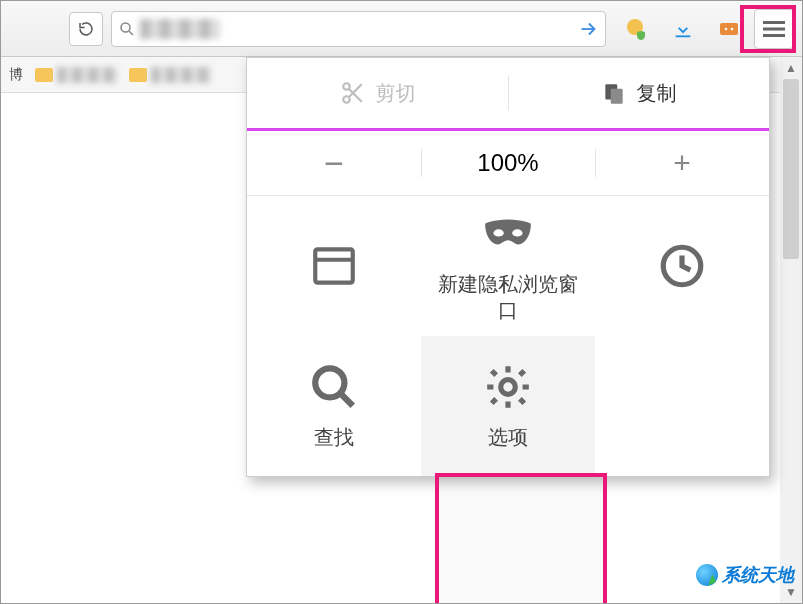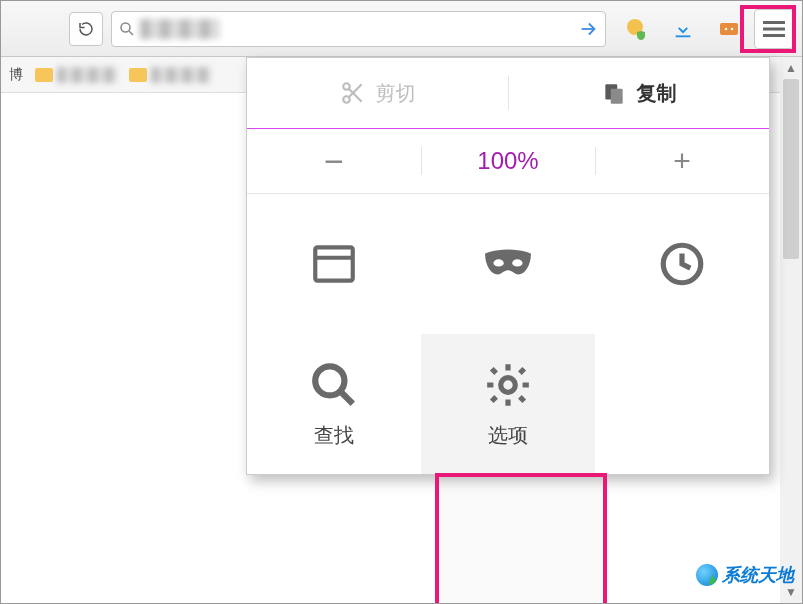--- a/index.html
+++ b/index.html
@@ -88,21 +88,21 @@
     top: 56px; right: 32px;
     width: 524px;
     background: #fff;
     border: 1px solid #ccc;
     box-shadow: 4px 6px 12px rgba(0,0,0,.25);
   }
   .panel-row {
     display:flex;
     border-bottom: 1px solid #e6e6e6;
   }
-  .panel-row.clip { border-bottom: 1px solid #d946ef; justify-content: flex-end; }
+  .panel-row.clip { border-bottom: 3px solid #d946ef; justify-content: flex-end; }
   .cell {
     flex:1;
     display:flex; align-items:center; justify-content:center;
     height: 70px;
     color:#555; font-size:20px;
     gap:10px;
     position:relative;
   }
   .cell + .cell::before {
     content:'';
@@ -253,30 +253,30 @@
       </span>
       <span style="color:#bdbdbd">剪切</span>
     </div>
     <div class="cell">
       <span>
         <svg width="26" height="26" viewBox="0 0 24 24" fill="#5a5a5a">
             <rect x="4" y="4" width="11" height="14" rx="1" fill="#5a5a5a"></rect>
             <rect x="9" y="8" width="11" height="14" rx="1" fill="#8a8a8a"></rect>
           </svg>
       </span>
-      <span style="color:#333;font-weight:700">复制</span>
+      <span style="color:#333;font-weight:400">复制</span>
     </div>
   </div>
 
   <div class="panel-row zoom-row">
     <div class="cell">
       <span style="font-size:34px;color:#888">−</span>
     </div>
     <div class="cell">
-      <span style="color:#a21caf">100%</span>
+      <span style="color:#000000">100%</span>
     </div>
     <div class="cell">
       <span style="font-size:30px;color:#888">+</span>
     </div>
   </div>
 
   <div class="grid">
 
     <div class="g">
       <span>
@@ -288,20 +288,21 @@
     </div>
 
     <div class="g">
       <span>
         <svg class="icon-lg" viewBox="0 0 48 28" fill="#6a6a6a">
             <path d="M2 4c0 0 8-4 22-4s22 4 22 4c0 12-6 20-12 20-4 0-6-4-10-4s-6 4-10 4C8 24 2 16 2 4z"></path>
             <ellipse cx="15" cy="13" rx="5" ry="3.5" fill="#fff"></ellipse>
             <ellipse cx="33" cy="13" rx="5" ry="3.5" fill="#fff"></ellipse>
           </svg>
       </span>
+      <span class="lbl" style="max-width:140px">新建隐私浏览窗口</span>
     </div>
 
 
 
     <div class="g">
       <span>
         <svg class="icon-lg" viewBox="0 0 24 24" fill="none" stroke="#6a6a6a" stroke-width="2.5">
             <circle cx="12" cy="12" r="9"></circle>
             <path d="M12 7v5l4 2"></path>
           </svg>

